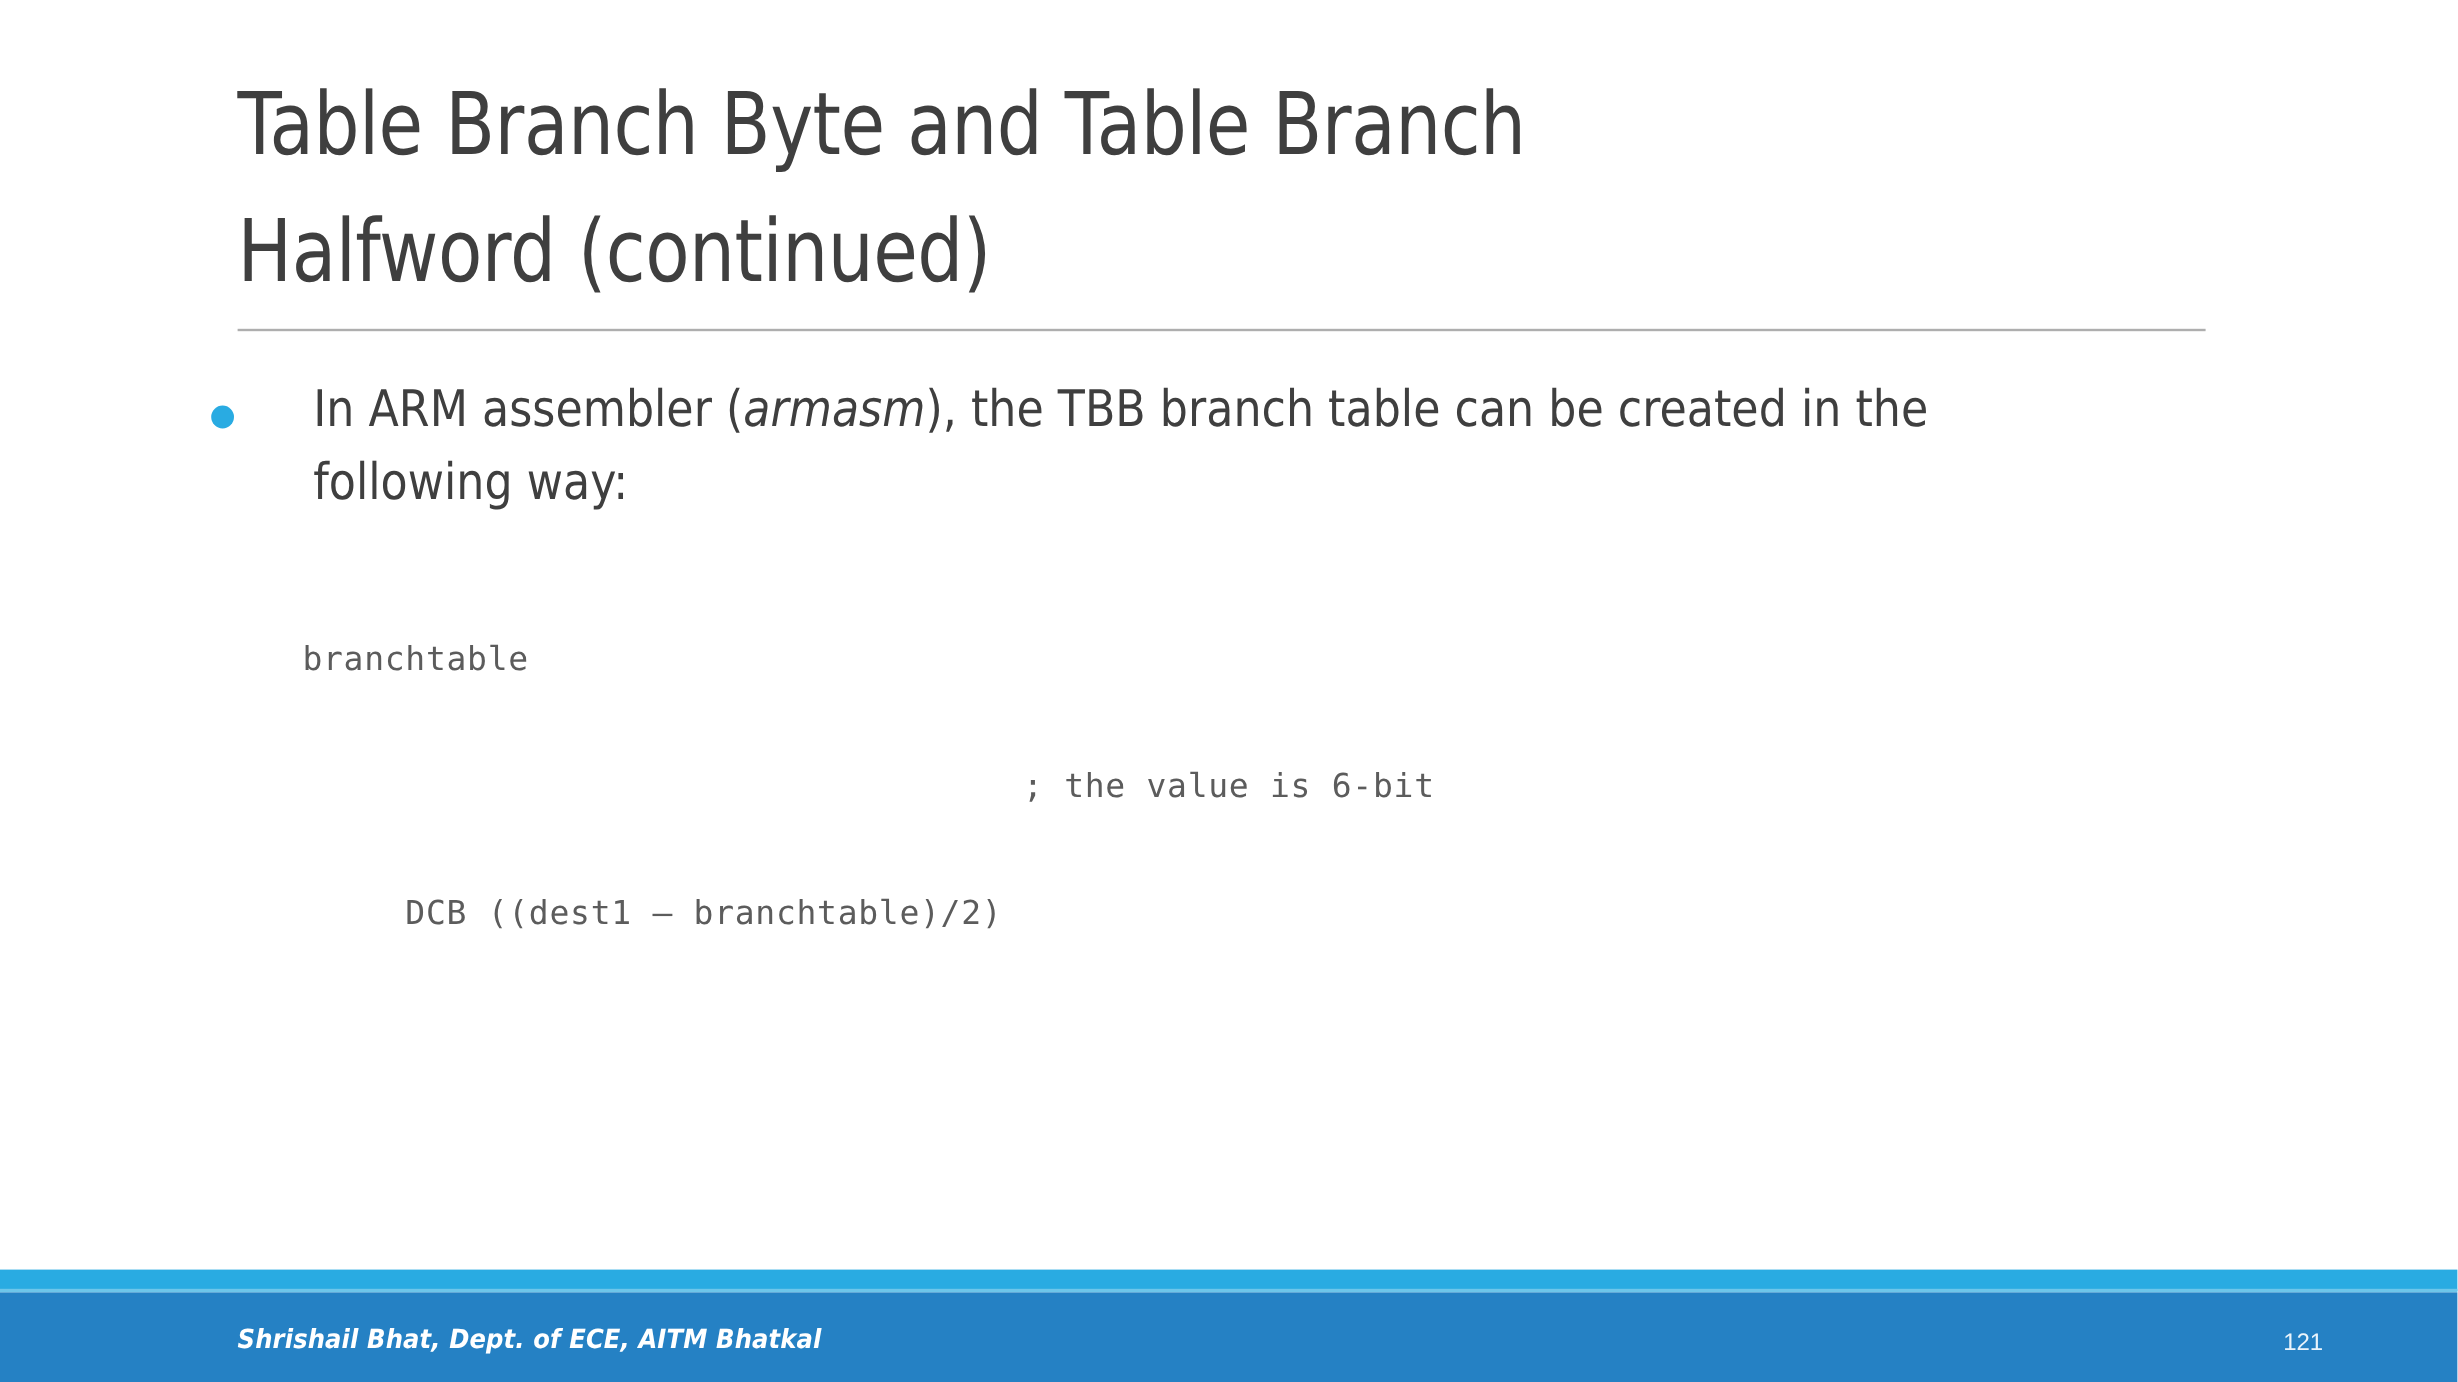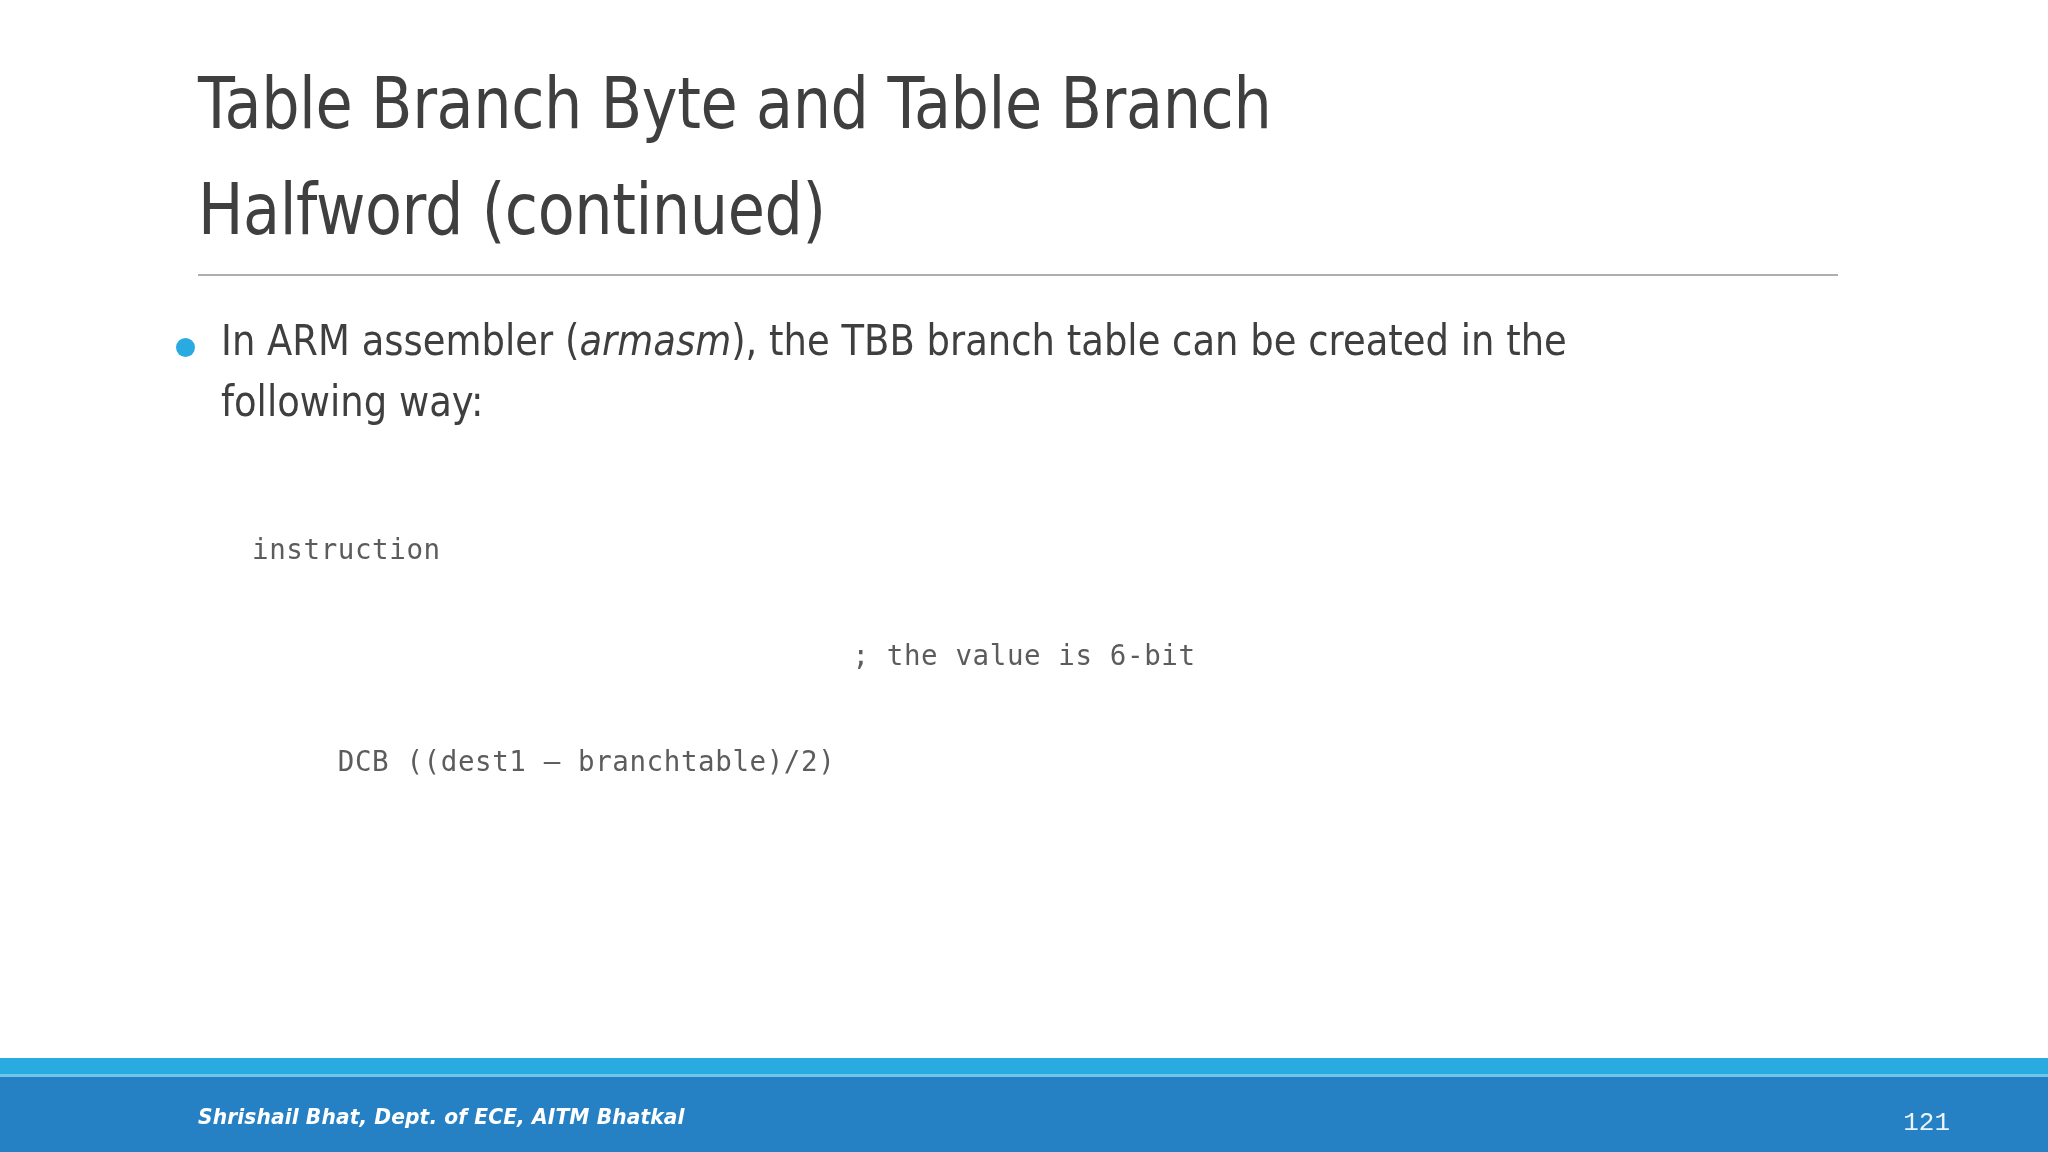--- a/index.html
+++ b/index.html
@@ -52,20 +52,21 @@
   }
 
   
   .bullet-row {
     position: absolute;
     left: 176px;
     top: 310px;
     width: 1700px;
     display: flex;
     align-items: flex-start;
+    gap: 40px;
   }
   .bullet-dot {
     width: 19px;
     height: 19px;
     border-radius: 50%;
     background: #29abe2;
     margin-top: 28px;
     margin-right: 26px;
     flex: 0 0 auto;
   }
@@ -133,24 +134,24 @@
     font-style: italic;
     font-weight: 700;
     color: #ffffff;
     letter-spacing: 0.1px;
     transform: scaleX(0.92);
     transform-origin: left top;
     white-space: nowrap;
   }
   .footer-page {
     position: absolute;
-    right: 98px;
+    right: 112px;
     top: 1108px;
-    font-family: Liberation Mono, monospace;
-    font-size: 26px;
+    font-family: Liberation Sans, sans-serif;
+    font-size: 20px;
     color: #eaf4fb;
     white-space: nowrap;
   }
 </style>
 </head>
 <body>
 
 <div class="slide">
 
   <div class="title-block">
@@ -158,21 +159,21 @@
     <div class="title-line">Halfword (continued)</div>
   </div>
   <div class="title-rule"></div>
 
   <div class="bullet-row">
     <span class="bullet-dot"></span>
     <div class="bullet-text"><span>In ARM assembler (</span><span class="it">armasm</span><span>), the TBB branch table can be created in the following way:</span></div>
   </div>
 
   <div class="code-block">
-    <div class="code-line">instruction</div>
+    <div class="code-line">branchtable</div>
     <div class="code-line">                                   ; the value is 6-bit</div>
     <div class="code-line">     DCB ((dest1 – branchtable)/2)</div>
     
     
     
     
     
     
     
     

